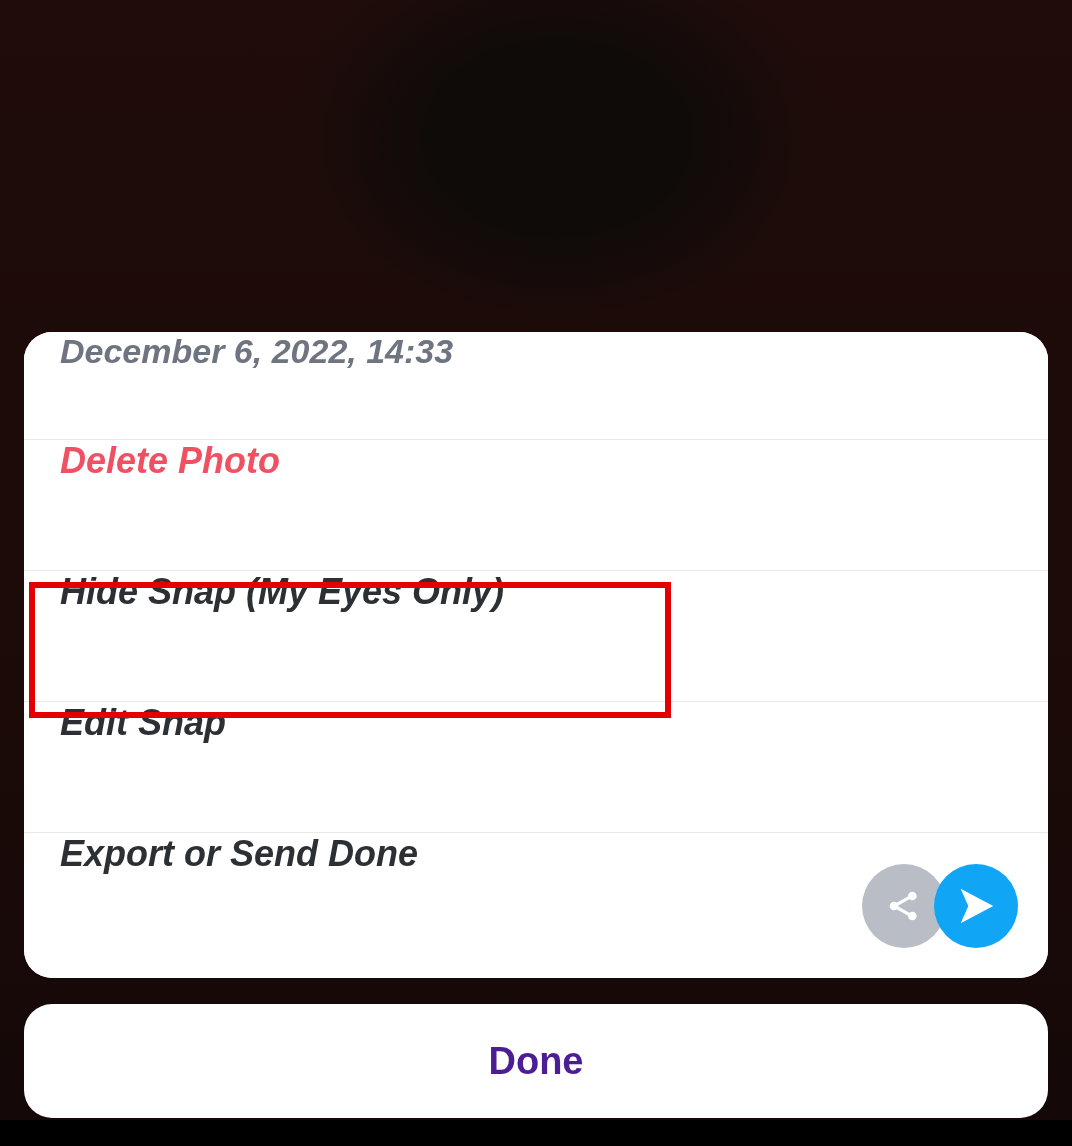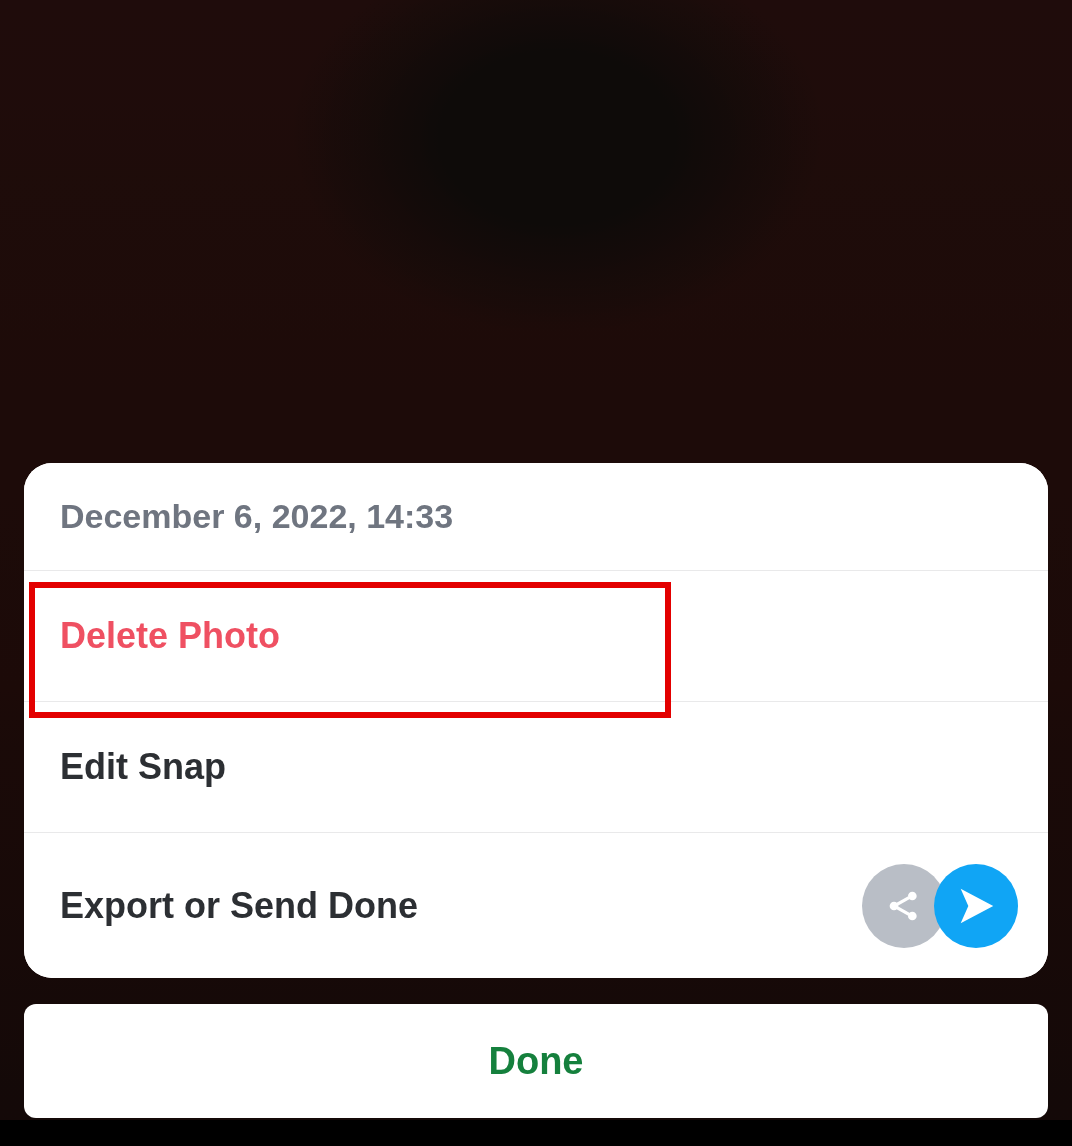--- a/index.html
+++ b/index.html
@@ -33,25 +33,25 @@
       bottom: 28px;
     }
     .menu-card {
       background: #fff;
       border-radius: 28px;
       overflow: hidden;
       margin-bottom: 26px;
     }
     .row {
       display: flex;
-      align-items: center;
       padding-left: 36px;
       padding-right: 30px;
       border-bottom: 1px solid #e9e9ea;
       background: #fff;
+      font-style: italic;
     }
     .row:last-child { border-bottom: none; }
     .row-header {
       height: 108px;
       color: #6f7580;
       font-size: 34px;
       font-weight: 600;
     }
     .row-item {
       height: 131px;
@@ -71,28 +71,28 @@
       height: 84px;
       border-radius: 50%;
       display: flex;
       align-items: center;
       justify-content: center;
     }
     .circle-gray { background: #b9bec6; margin-right: -12px; z-index: 0; }
     .circle-blue { background: #10a5f5; z-index: 1; position: relative; }
     .done-card {
       background: #fff;
-      border-radius: 12px;
+      border-radius: 28px;
       height: 114px;
       display: flex;
       align-items: center;
       justify-content: center;
       font-size: 38px;
       font-weight: 800;
-      color: #15803d;
+      color: #4c1d95;
     }
     .bottom-black {
       position: absolute;
       left: 0; right: 0; bottom: 0;
       height: 26px;
       background: #000;
     }
     .highlight-box {
       position: absolute;
       border: 6px solid #e30000;
@@ -112,20 +112,23 @@
   <div class="menu-card">
 
     <div class="row row-header">
       <span>December 6, 2022, 14:33</span>
     </div>
 
     <div class="row row-item destructive">
       <span class="label">Delete Photo</span>
     </div>
 
+    <div class="row row-item">
+      <span class="label">Hide Snap (My Eyes Only)</span>
+    </div>
 
     <div class="row row-item">
       <span class="label">Edit Snap</span>
     </div>
 
 
     <div class="row row-item" style="height:145px;">
       <span class="label">Export or Send Done</span>
       <div class="icons">
         <div class="circle-btn circle-gray">

